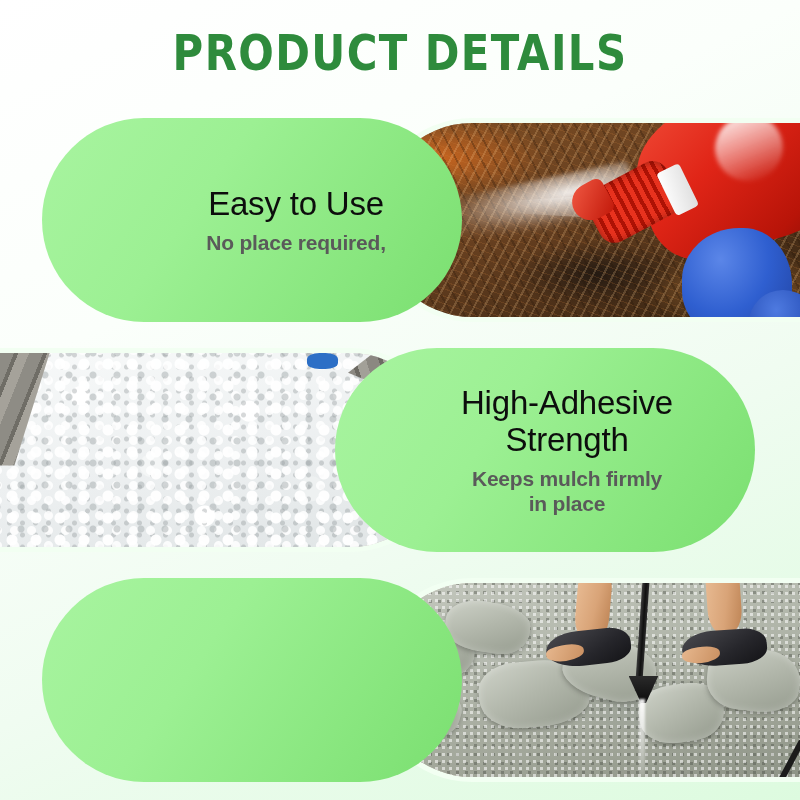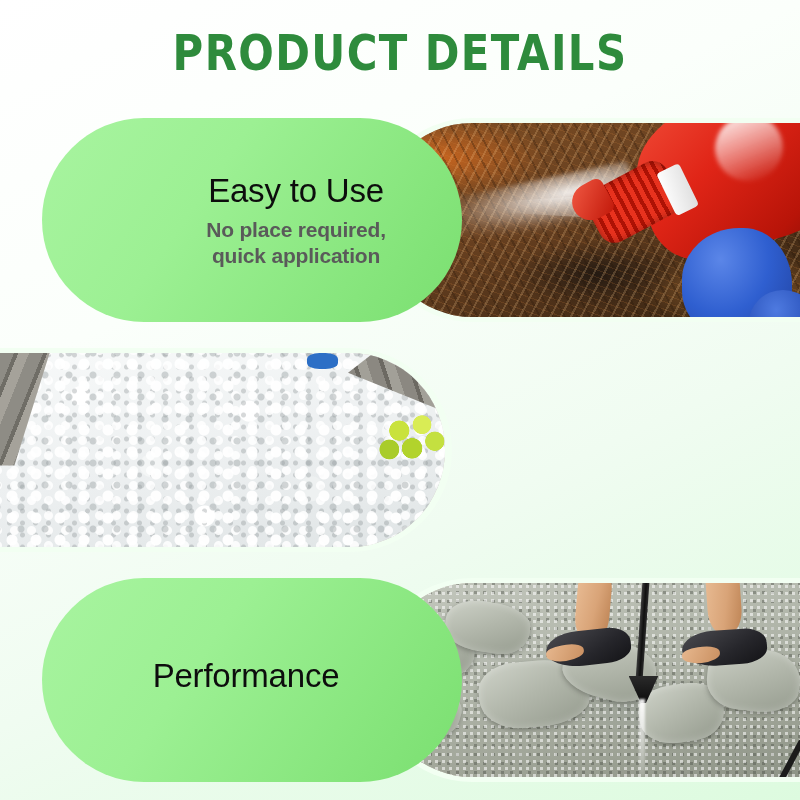--- a/index.html
+++ b/index.html
@@ -350,39 +350,50 @@
       <div class="glove"></div>
       <div class="glove2"></div>
     </div>
   </div>
 
   <div class="pill">
     <div class="pill-inner">
       <div class="feature-title">Easy to Use</div>
       <div class="feature-sub">
         <div>No place required,</div>
-        <div>quick application</div>
       </div>
     </div>
   </div>
 </div>
 
 <div class="card card-2">
 
   <div class="photo photo-left">
     <div class="ph-art">
       <div class="gravel-bg"></div>
       <div class="gravel-tex"></div>
       <div class="deck"></div>
       <div class="deck2"></div>
       <div class="blue-bit"></div>
       <div class="shrub"></div>
     </div>
   </div>
 
+  <div class="pill">
+    <div class="pill-inner">
+      <div class="feature-title">
+        <div>High-Adhesive</div>
+        <div>Strength</div>
+      </div>
+      <div class="feature-sub">
+        <div>Keeps mulch firmly</div>
+        <div>in place</div>
+      </div>
+    </div>
+  </div>
 </div>
 
 <div class="card card-3">
 
   <div class="photo photo-right">
     <div class="ph-art">
       <div class="rock-bg"></div>
       <div class="rock-grit"></div>
       <div class="rk rk1"></div>
       <div class="rk rk2"></div>
@@ -400,19 +411,18 @@
       <div class="wand"></div>
       <div class="wand-cone"></div>
       <div class="wand-jet"></div>
       <div class="wand2"></div>
     </div>
   </div>
 
   <div class="pill">
     <div class="pill-inner">
       <div class="feature-title">
-        <div>Performance</div>
       </div>
       <div class="feature-sub">
       </div>
     </div>
   </div>
 </div>
 
 </body></html>

